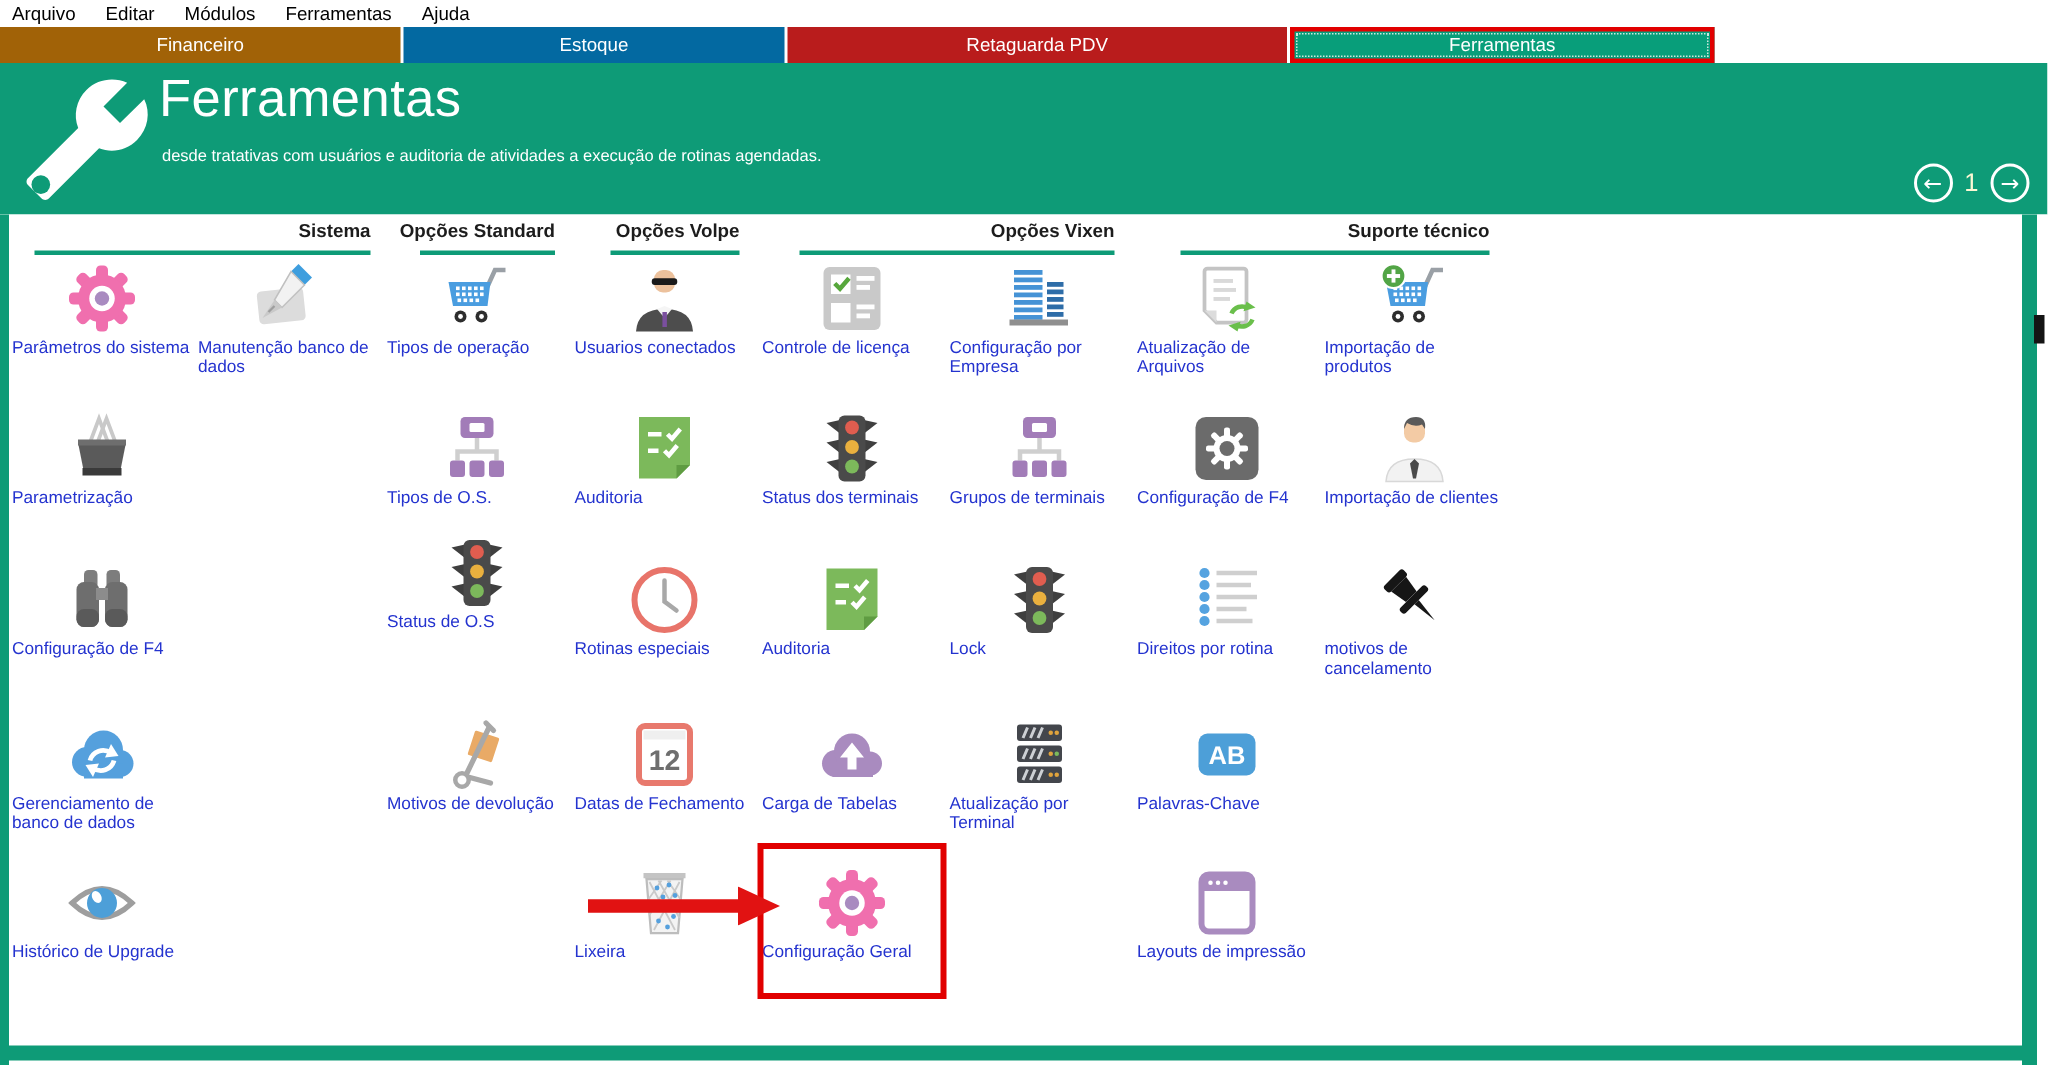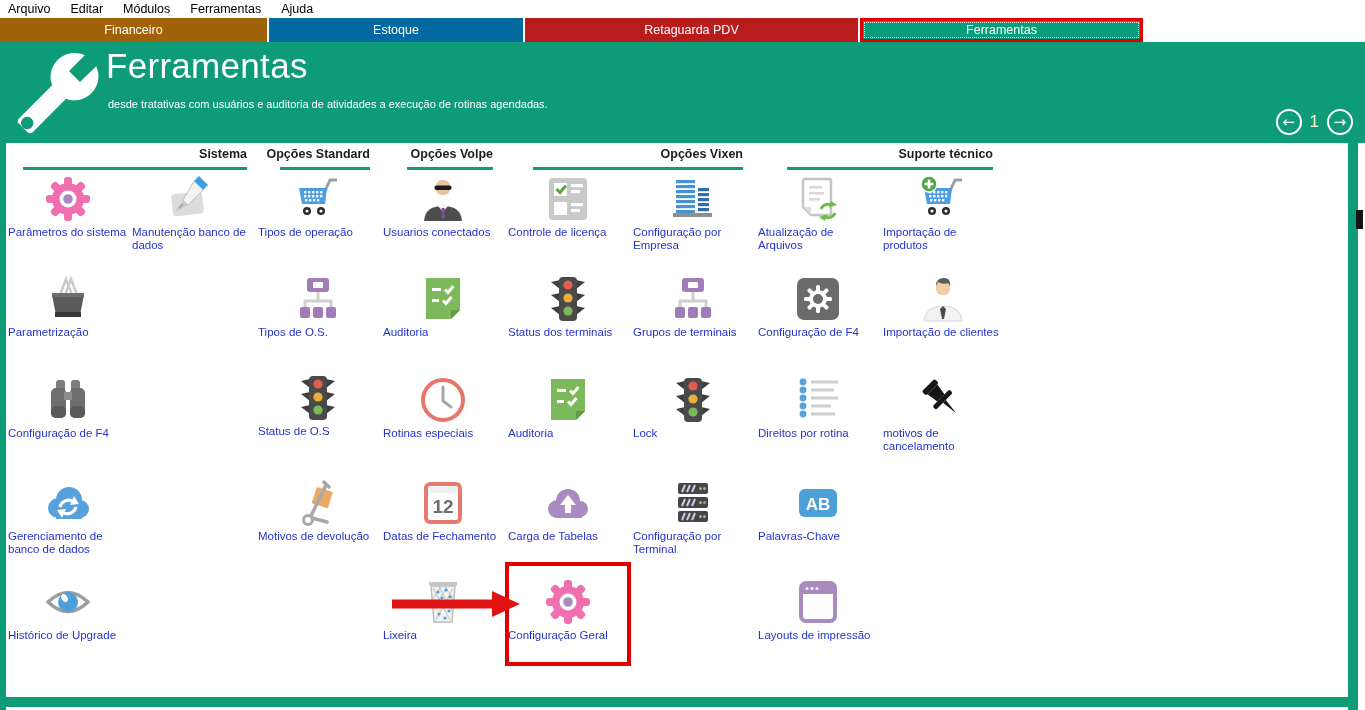--- a/index.html
+++ b/index.html
@@ -504,21 +504,21 @@
       </svg>
     <div class="tl">Importação de clientes</div>
   </div>
 
   <div class="tile" style="left:2px;top:233px">
     <svg class="ti">
         <use href="#s-binoculars"></use>
       </svg>
     <div class="tl">Configuração de F4</div>
   </div>
-  <div class="tile" style="left:252px;top:231px">
+  <div class="tile" style="left:252px;top:215px">
     <svg class="ti">
         <use href="#s-traffic"></use>
       </svg>
     <div class="tl">Status de O.S</div>
   </div>
   <div class="tile" style="left:377px;top:233px">
     <svg class="ti">
         <use href="#s-clock"></use>
       </svg>
     <div class="tl">Rotinas especiais</div>
@@ -569,21 +569,21 @@
   <div class="tile" style="left:502px;top:336px">
     <svg class="ti">
         <use href="#s-cloud-up"></use>
       </svg>
     <div class="tl">Carga de Tabelas</div>
   </div>
   <div class="tile" style="left:627px;top:336px">
     <svg class="ti">
         <use href="#s-servers"></use>
       </svg>
-    <div class="tl">Configuração por Terminal</div>
+    <div class="tl">Atualização por Terminal</div>
   </div>
   <div class="tile" style="left:752px;top:336px">
     <svg class="ti">
         <use href="#s-ab"></use>
       </svg>
     <div class="tl">Palavras-Chave</div>
   </div>
 
   <div class="tile" style="left:2px;top:435px">
     <svg class="ti">

